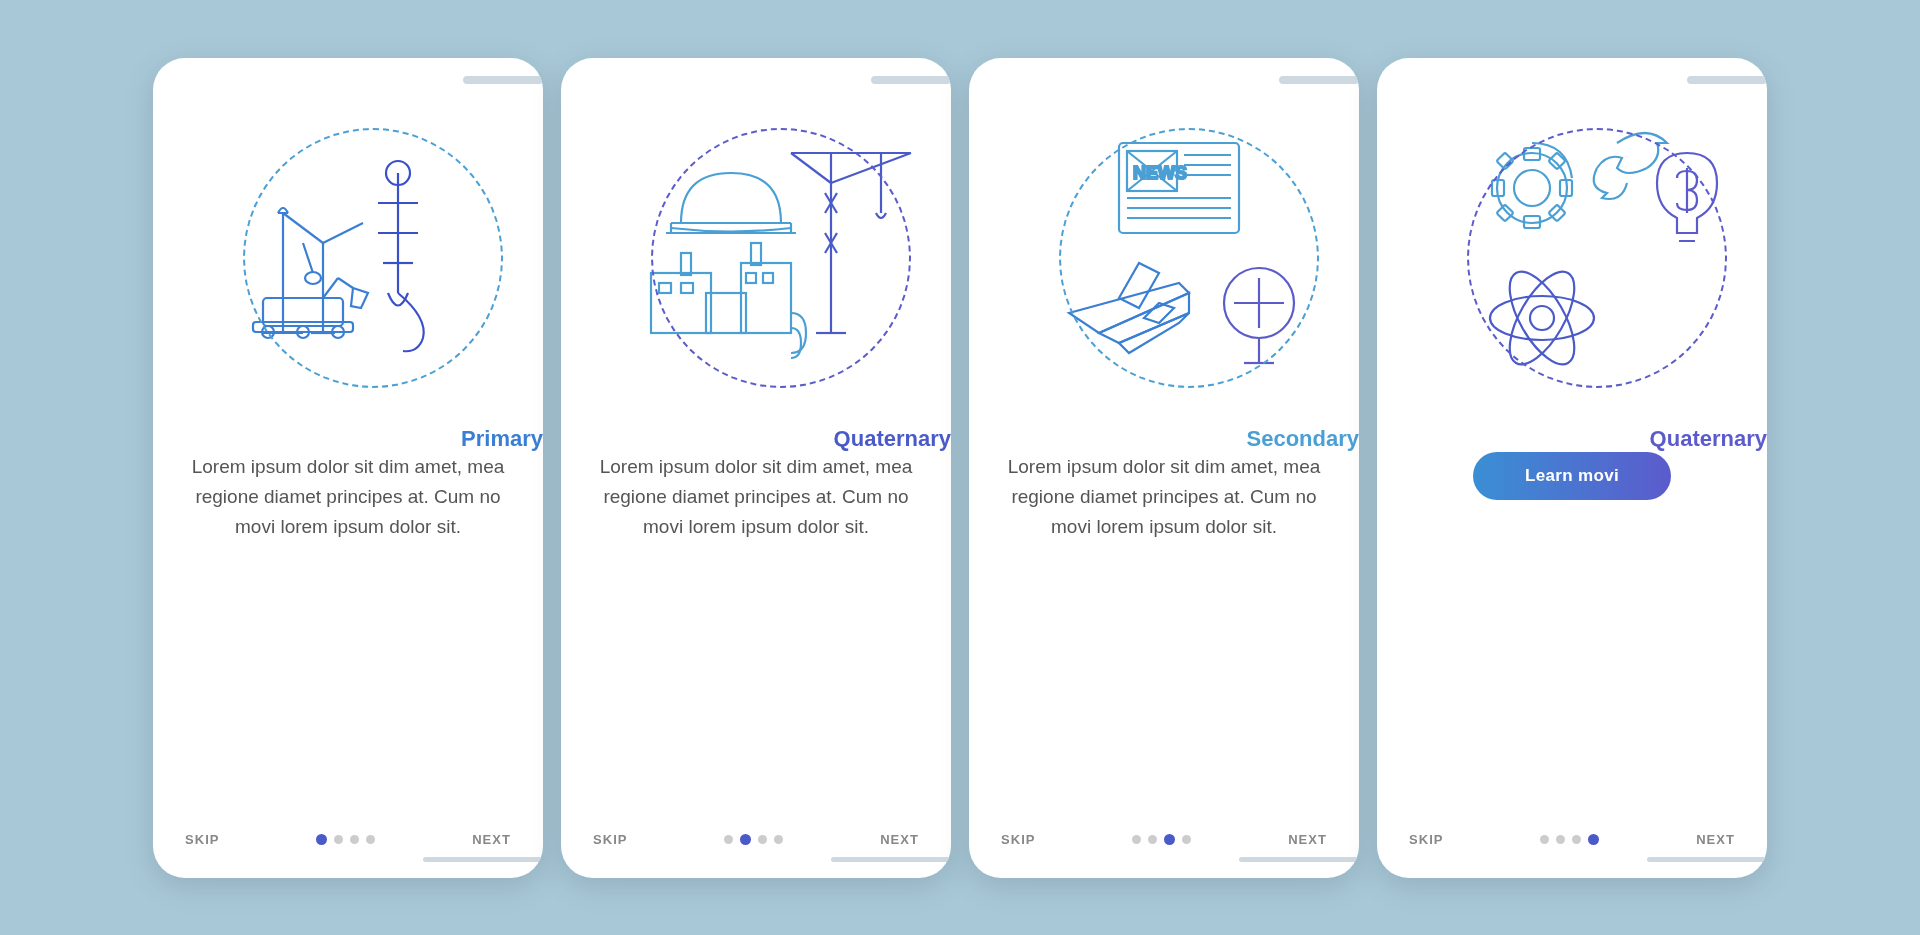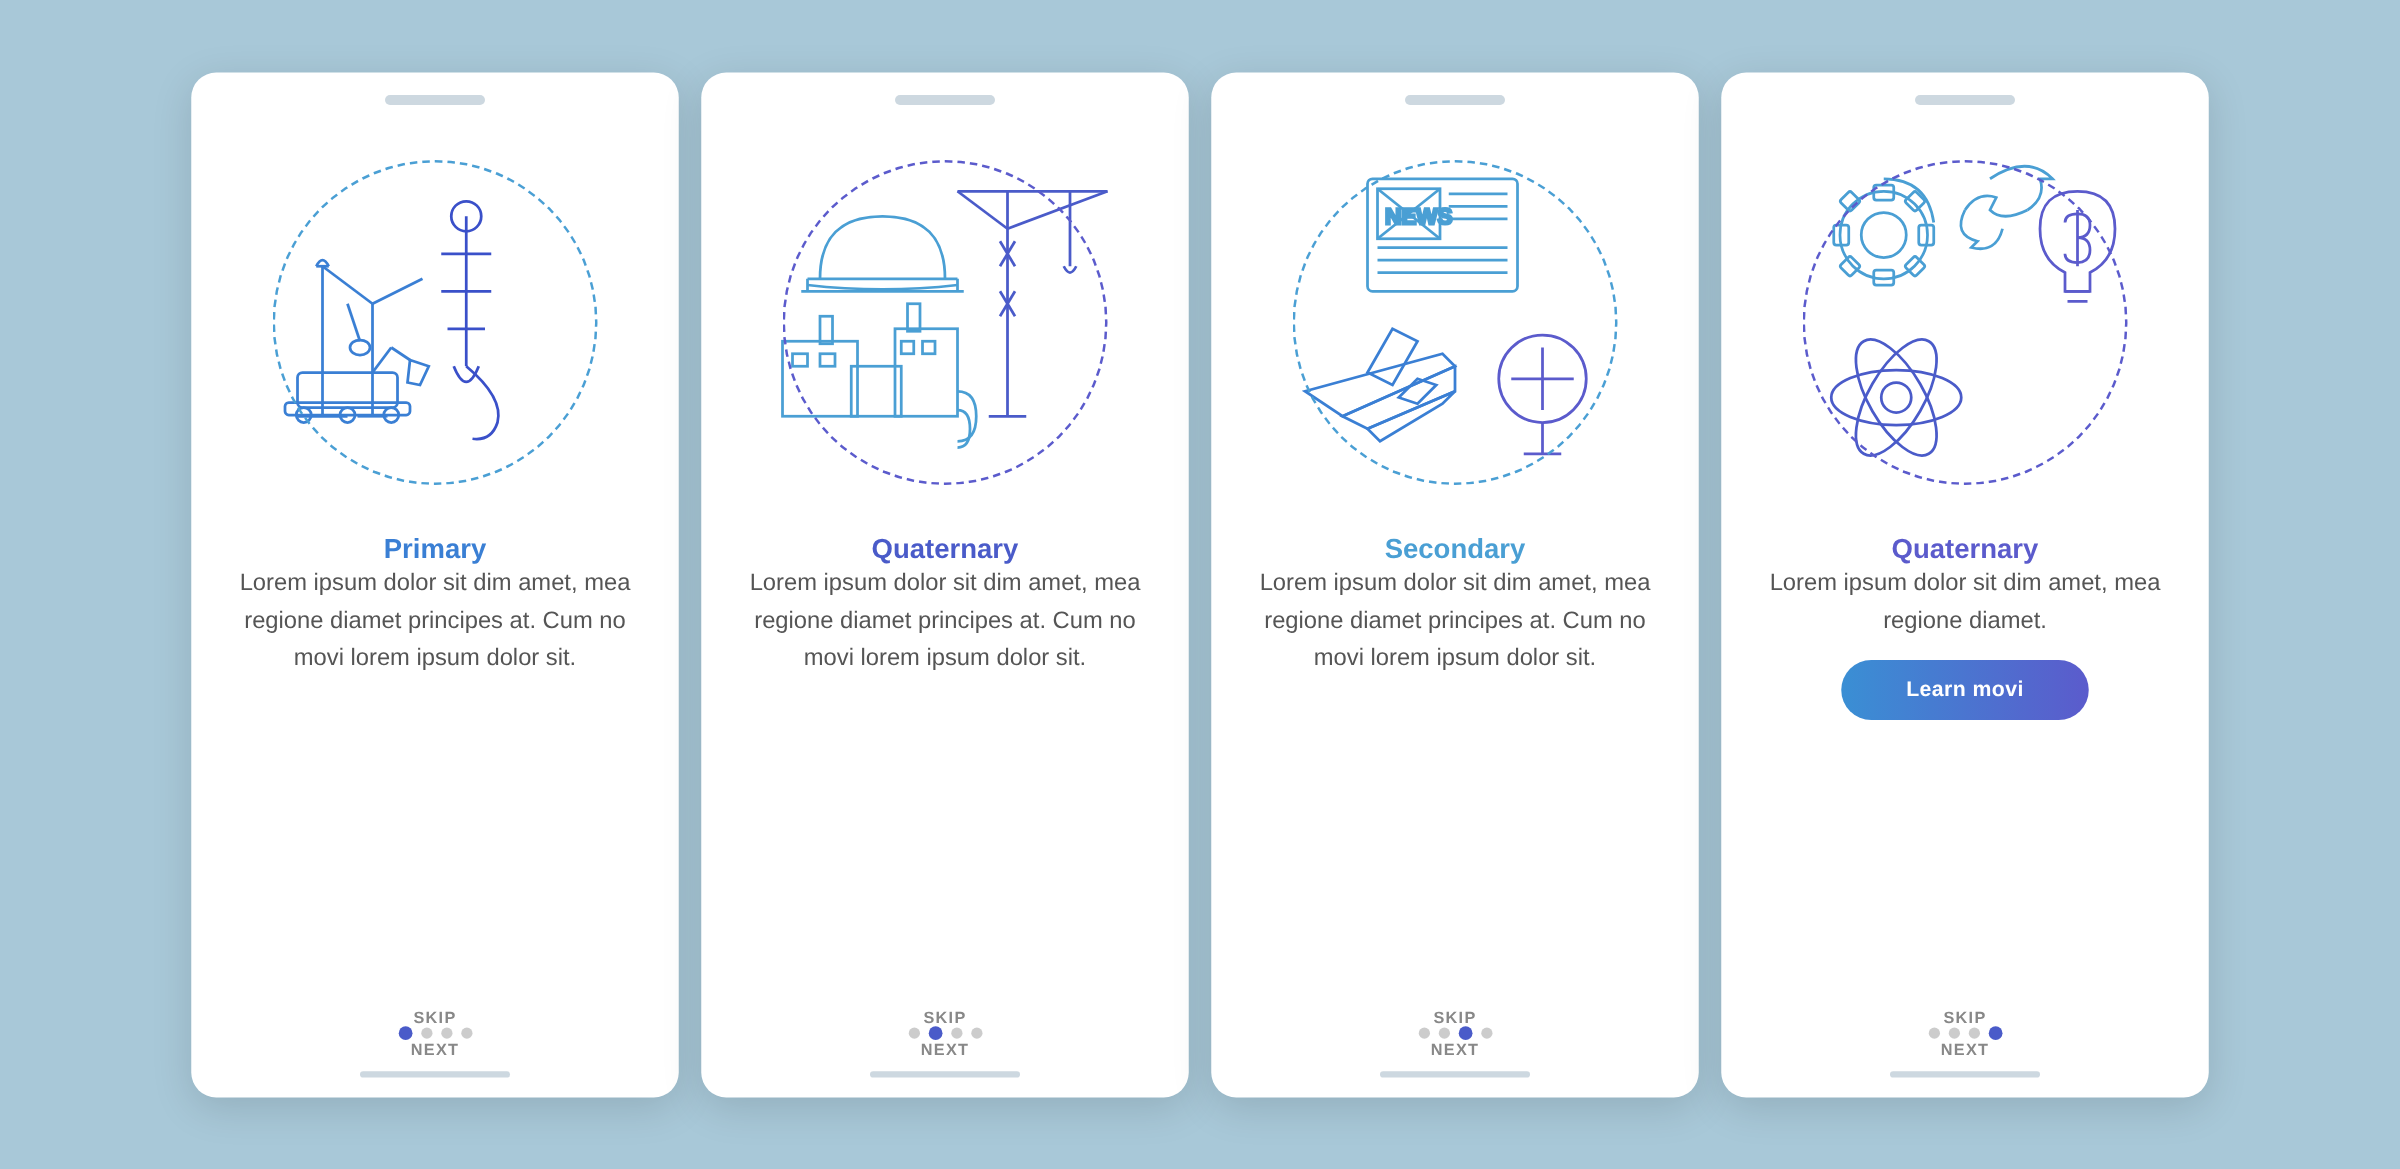--- a/index.html
+++ b/index.html
@@ -15,25 +15,25 @@
     }
     .cards-container {
       display: flex;
       gap: 18px;
       padding: 40px;
     }
     .phone-card {
       width: 390px;
       height: 820px;
       background: #fff;
-      border-radius: 20px;
+      border-radius: 32px;
       box-shadow: 0 8px 32px rgba(0,0,0,0.13);
       display: flex;
       flex-direction: column;
-      align-items: center;
+      align-items: flex-end;
       padding: 18px 0 16px 0;
       position: relative;
       overflow: hidden;
     }
     .phone-notch {
       width: 80px;
       height: 8px;
       background: #cdd8e0;
       border-radius: 4px;
       margin-bottom: 14px;
@@ -88,21 +88,20 @@
       margin-bottom: 18px;
       letter-spacing: 0.02em;
     }
     .card-footer {
       width: 100%;
       display: flex;
       align-items: center;
       justify-content: space-between;
       padding: 0 32px;
       margin-top: auto;
-      flex-direction: column;
     }
     .footer-skip, .footer-next {
       font-size: 13px;
       font-weight: 700;
       color: #888;
       letter-spacing: 0.08em;
       cursor: pointer;
     }
     .dots-container {
       display: flex;
@@ -374,21 +373,20 @@
         </g>
 
         <g stroke="#4a9fd4" stroke-width="2.2" fill="none" transform="translate(120, 10)">
           <path d="M50 20 Q80 0 100 20 L90 20 Q95 35 80 45"></path>
           <path d="M80 45 Q60 55 50 45 L55 35 Q40 30 30 45"></path>
           <path d="M30 45 Q20 65 40 70 L35 75 Q55 80 60 60"></path>
         </g>
       </svg>
     </div>
     <div class="card-title quaternary">Quaternary</div>
-    <div class="card-body">Lorem ipsum dolor sit dim amet, mea regione diamet.</div>
     <div style="display:flex; justify-content:center; width:100%; margin-bottom: 18px;">
       <button class="learn-more-btn">Learn movi</button>
     </div>
     <div class="card-footer">
       <span class="footer-skip">SKIP</span>
       <div class="dots-container">
         <div class="dot"></div>
         <div class="dot"></div>
         <div class="dot"></div>
         <div class="dot active"></div>

